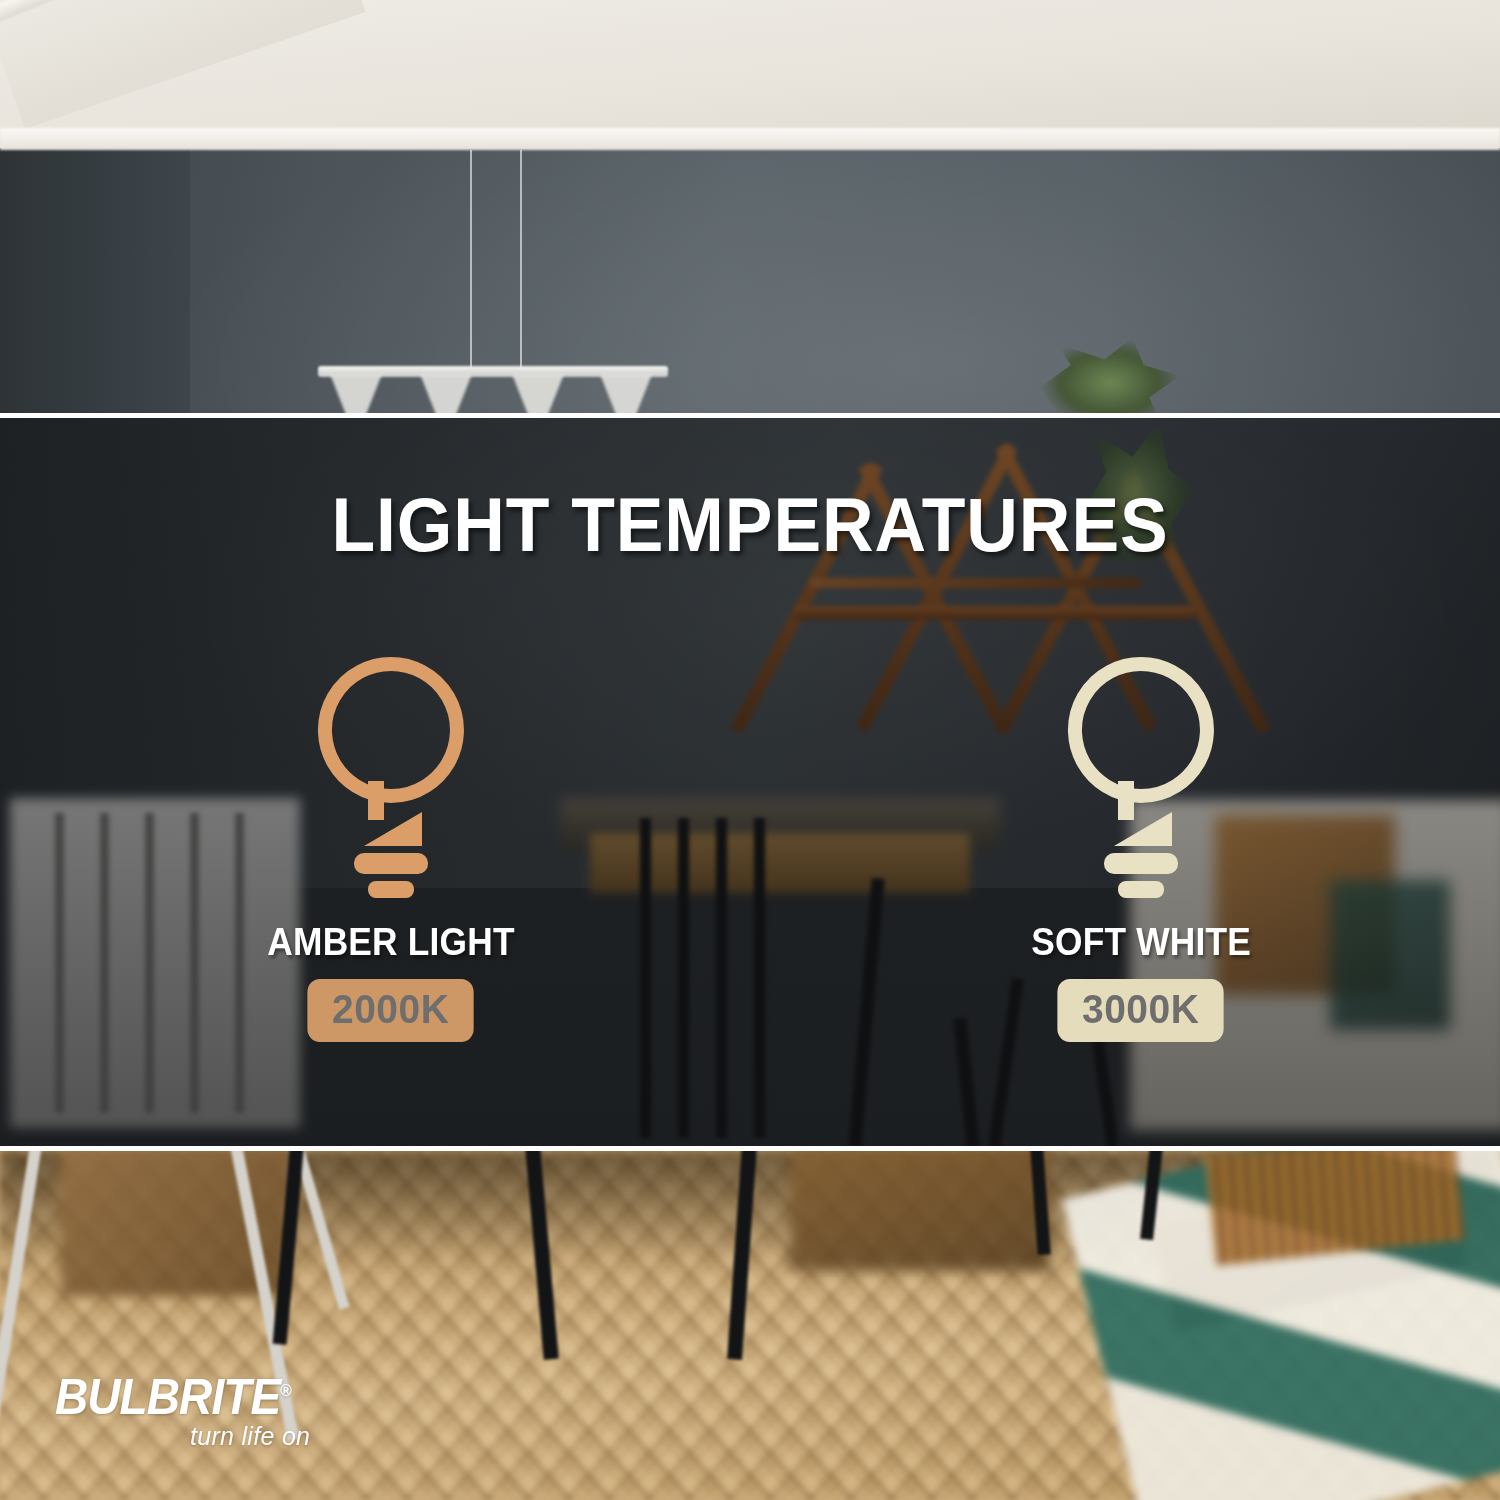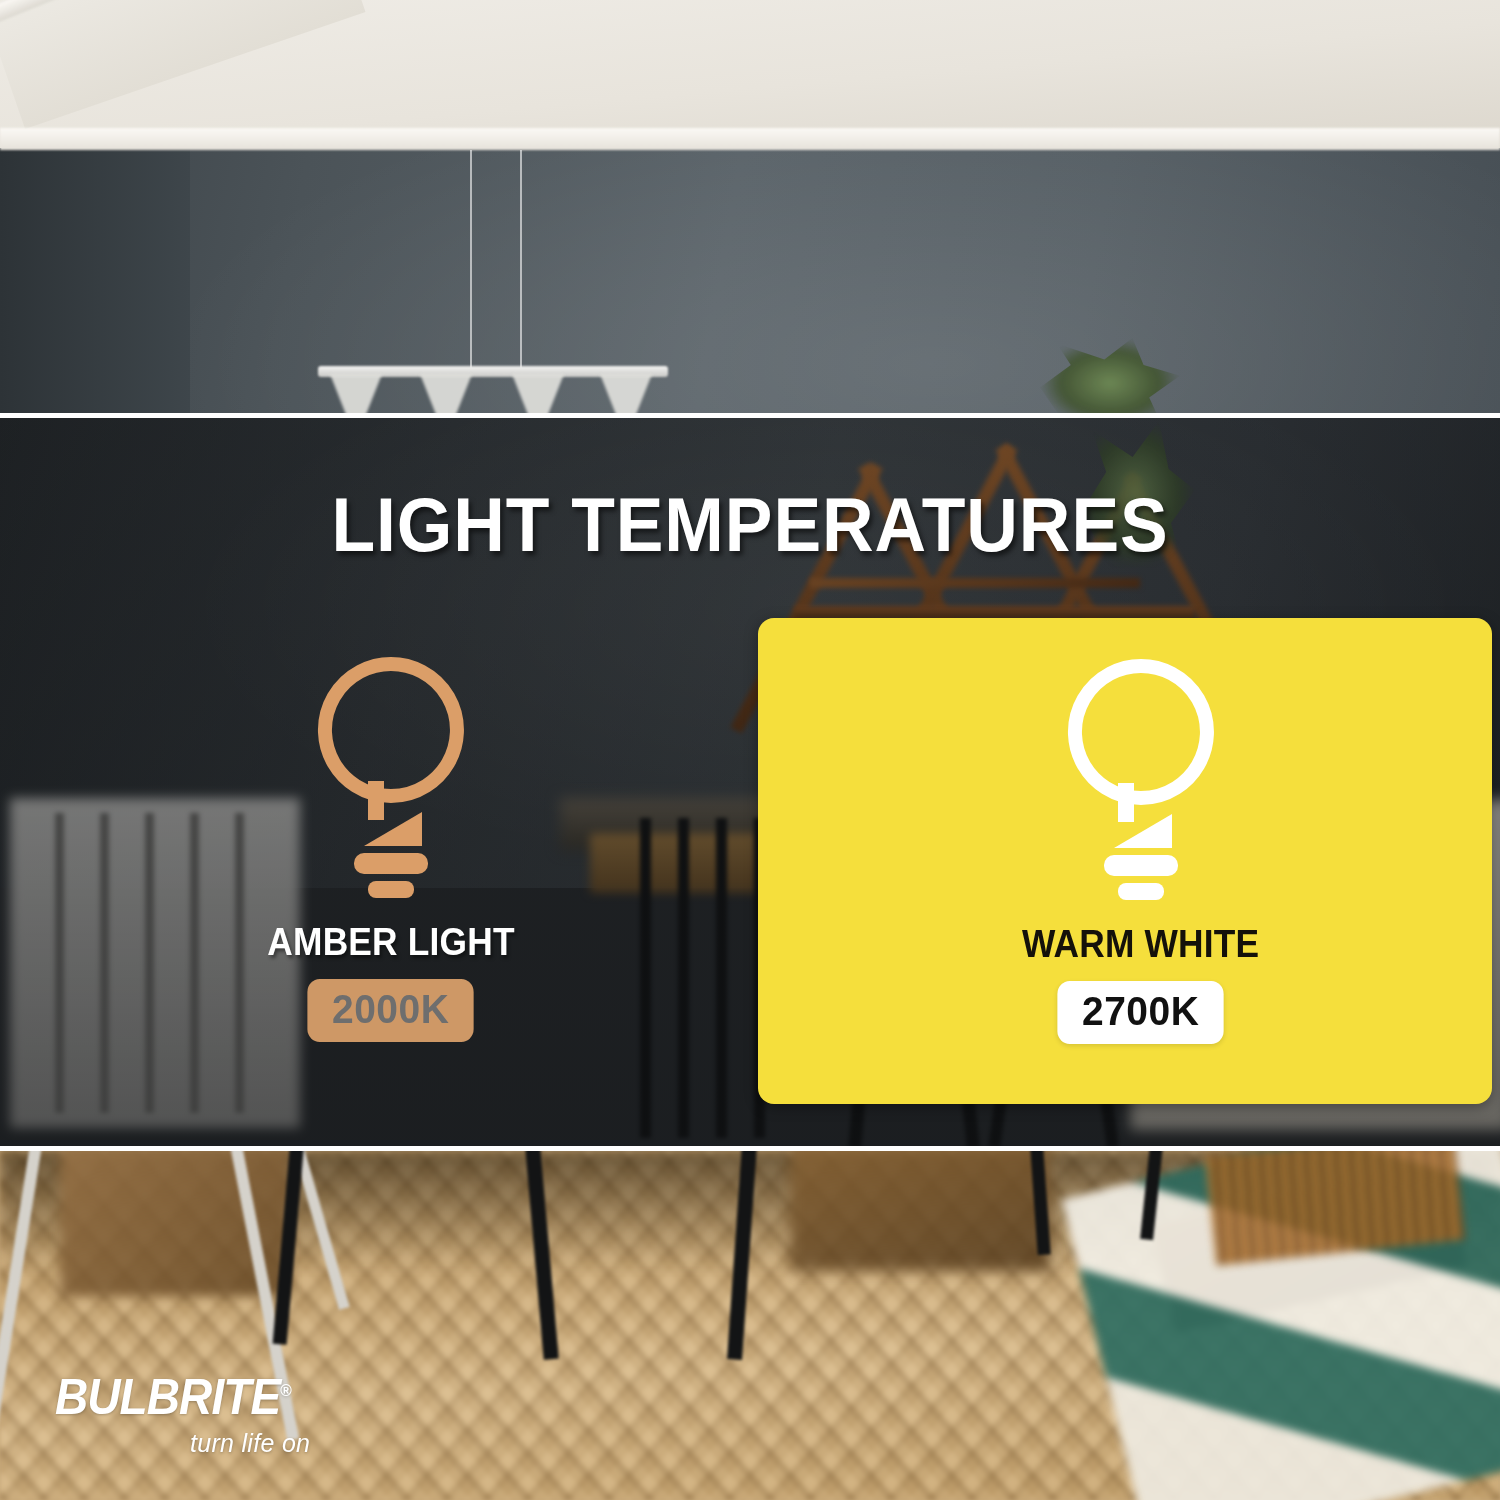--- a/index.html
+++ b/index.html
@@ -237,21 +237,21 @@
     font-style:italic; letter-spacing:-1px;
     font-family:"Liberation Sans", sans-serif;
     transform:scaleX(.92); transform-origin:left center;
     display:block; line-height:1;
     text-shadow:0 1px 3px rgba(0,0,0,.25);
   }
   #logo-reg { font-size:17px; vertical-align:super; font-style:normal; letter-spacing:0; }
   #logo-tag {
     color:#ffffff; font-size:25px; font-style:italic;
     font-family:"Liberation Sans", sans-serif;
-    display:block; text-align:right; margin-top:7px;
+    display:block; text-align:right; 
     padding-right:2px; letter-spacing:.3px;
     text-shadow:0 1px 3px rgba(0,0,0,.25);
   }
 </style>
 </head>
 <body>
 
 <div id="stage">
 
   <div class="photo" id="band-top">
@@ -337,33 +337,32 @@
         <path d="M85 14 a66 66 0 1 1 -0.1 0 Z" fill="none" stroke="#DB9E68" stroke-width="14"></path>
         <path d="M62 131 L62 170 L78 170 L78 131 Z" fill="#DB9E68"></path>
         <path d="M58 196 L116 162 L116 196 Z" fill="#DB9E68"></path>
         <rect x="48" y="203" width="74" height="21" rx="10" fill="#DB9E68"></rect>
         <rect x="62" y="231" width="46" height="17" rx="8" fill="#DB9E68"></rect>
       </svg>
       <div class="label">AMBER LIGHT</div>
       <div class="badge" style="background:#CE9866;">2000K</div>
     </div>
 
-    <div class="col featured">
-      <div class="card-bg"></div>
+
+    <div class="col">
       <svg class="bulb" viewBox="0 0 170 255">
-        <path d="M85 14 a66 66 0 1 1 -0.1 0 Z" fill="none" stroke="#FFFFFF" stroke-width="14"></path>
-        <path d="M62 131 L62 170 L78 170 L78 131 Z" fill="#FFFFFF"></path>
-        <path d="M58 196 L116 162 L116 196 Z" fill="#FFFFFF"></path>
-        <rect x="48" y="203" width="74" height="21" rx="10" fill="#FFFFFF"></rect>
-        <rect x="62" y="231" width="46" height="17" rx="8" fill="#FFFFFF"></rect>
+        <path d="M85 14 a66 66 0 1 1 -0.1 0 Z" fill="none" stroke="#E9E1C3" stroke-width="14"></path>
+        <path d="M62 131 L62 170 L78 170 L78 131 Z" fill="#E9E1C3"></path>
+        <path d="M58 196 L116 162 L116 196 Z" fill="#E9E1C3"></path>
+        <rect x="48" y="203" width="74" height="21" rx="10" fill="#E9E1C3"></rect>
+        <rect x="62" y="231" width="46" height="17" rx="8" fill="#E9E1C3"></rect>
       </svg>
-      <div class="label">WARM WHITE</div>
-      <div class="badge">2700K</div>
+      <div class="label">SOFT WHITE</div>
+      <div class="badge" style="background:#E4DCBB;">3000K</div>
     </div>
-
 
 
 
   </div>
 
   <div id="logo">
     <span id="logo-word"><span>BULBRITE</span><span id="logo-reg">®</span></span>
     <span id="logo-tag">turn life on</span>
   </div>
 

